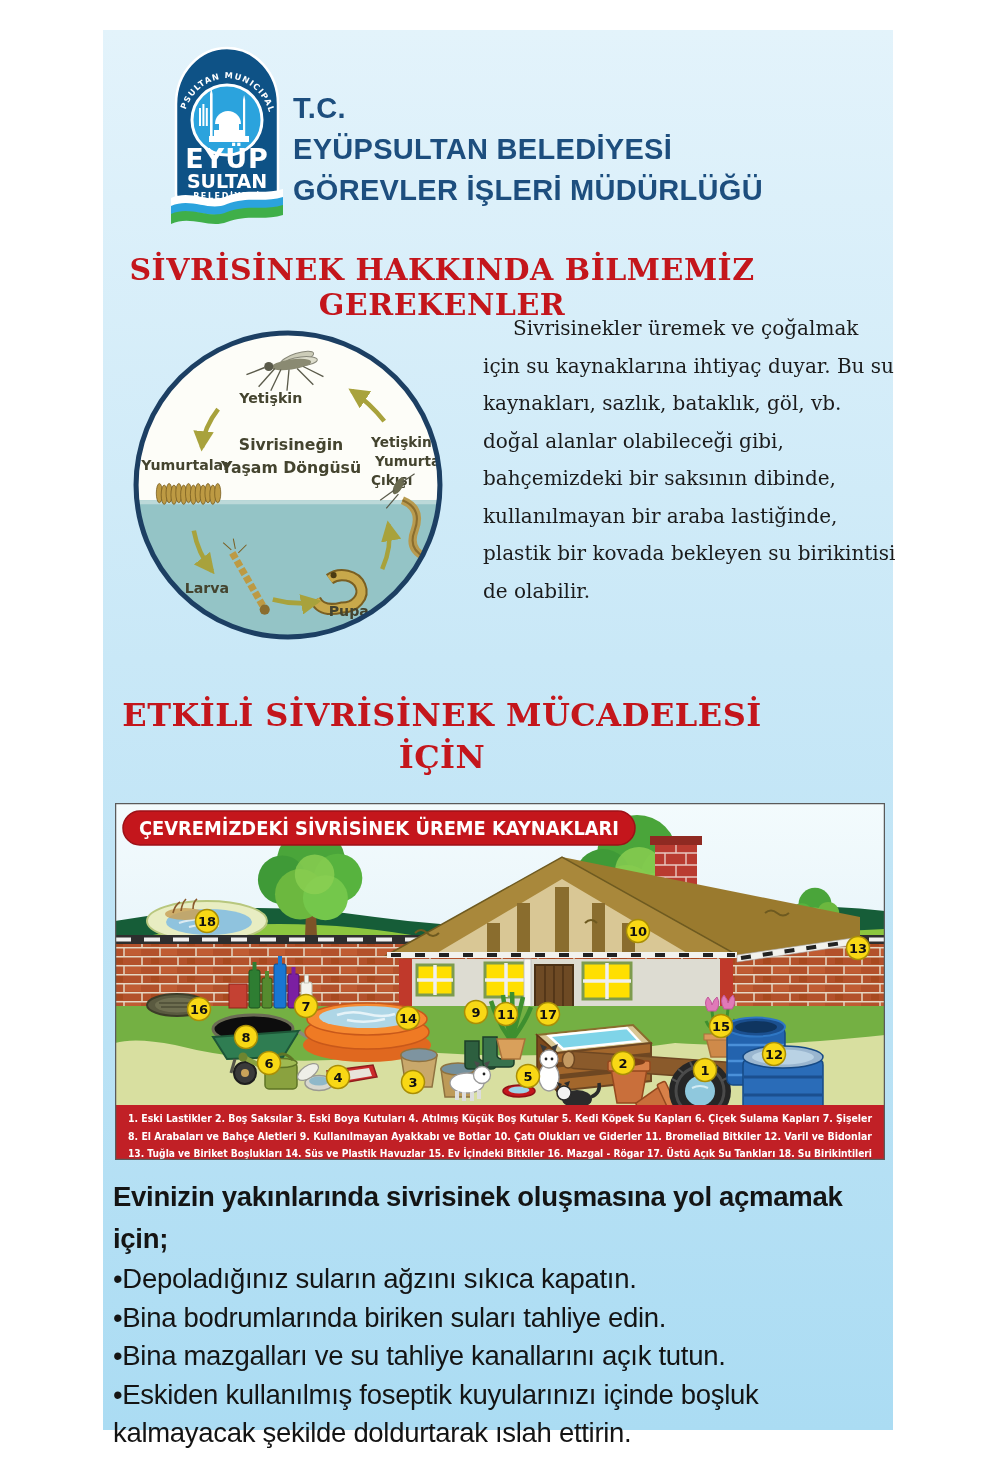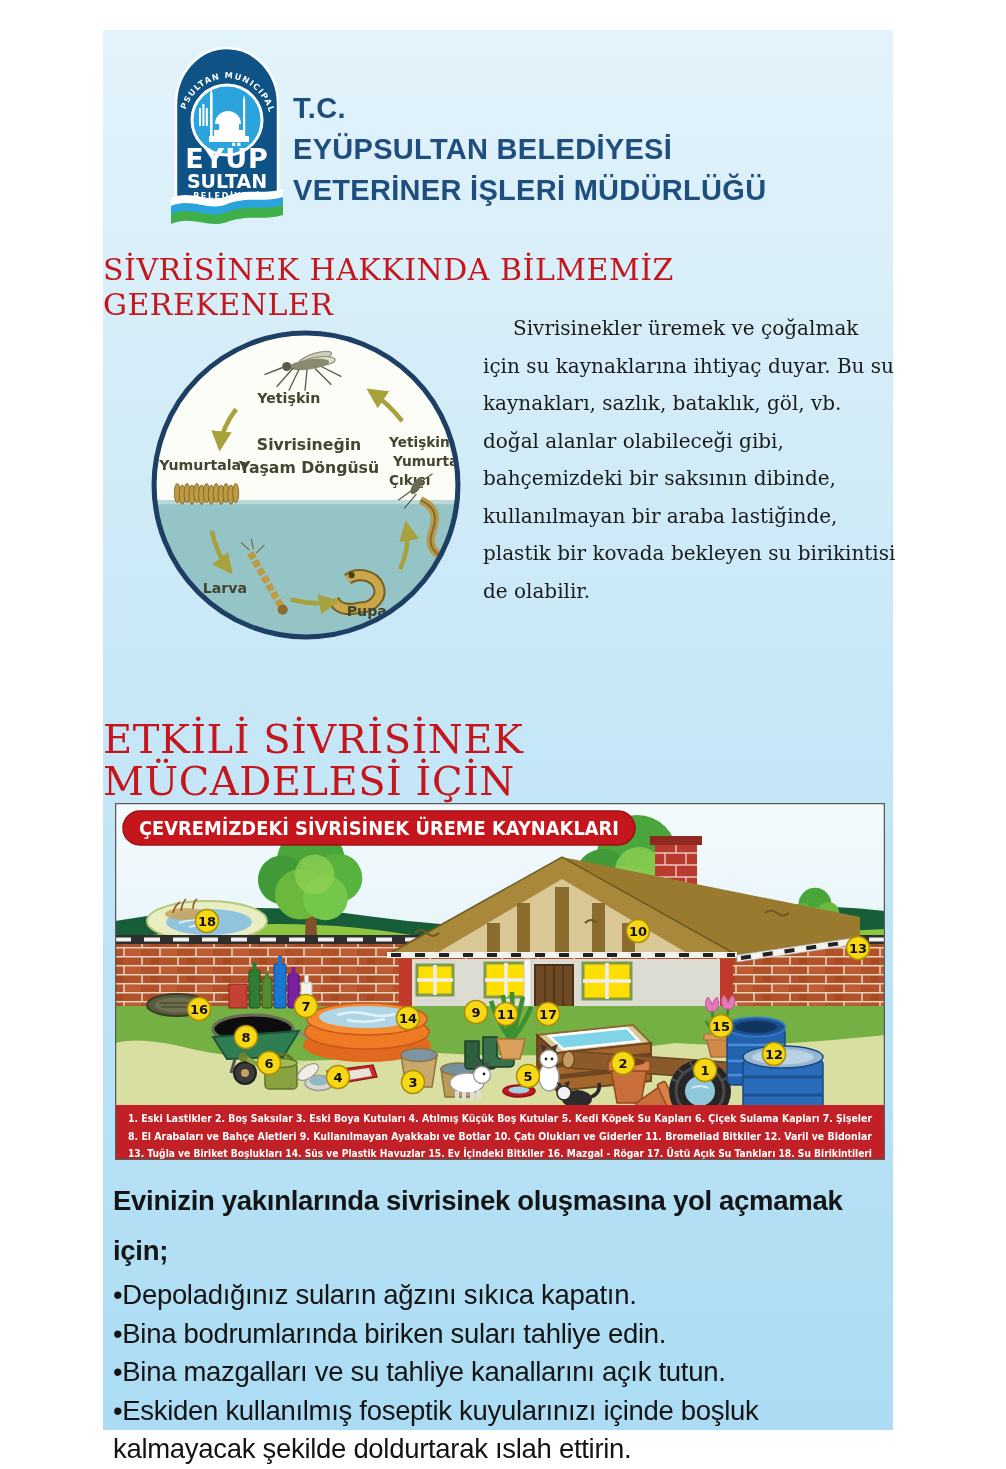--- a/index.html
+++ b/index.html
@@ -15,35 +15,35 @@
   .panel{
     position:absolute;left:103px;top:30px;width:790px;height:1400px;
     background:linear-gradient(180deg,#e3f3fb 0%,#c9e8f7 45%,#abdcf3 100%);
   }
   .logo{position:absolute;left:66px;top:12px;width:116px;height:196px;}
   .org-title{
     position:absolute;left:190px;top:58px;width:580px;text-align:left;
     color:var(--navy);font-weight:bold;font-size:29px;line-height:41px;letter-spacing:.3px;
   }
   .sec-title{
-    position:absolute;left:0;width:678px;text-align:left;
-    font-family:"DejaVu Serif",serif;font-weight:normal;color:var(--accent-red);
+    position:absolute;left:0;width:678px;text-align:center;
+    font-family:"DejaVu Serif",serif;font-weight:bold;color:var(--accent-red);
   }
   .title-1{top:222px;font-size:30px;letter-spacing:.5px;}
-  .title-2{top:688px;font-size:40px;line-height:42px;letter-spacing:.5px;}
-  .lifecycle{position:absolute;left:46px;top:298px;width:314px;height:314px;}
+  .title-2{top:664px;font-size:32px;line-height:42px;letter-spacing:.5px;}
+  .lifecycle{position:absolute;left:28px;top:298px;width:314px;height:314px;}
   .paragraph{
     position:absolute;left:380px;top:280px;width:414px;
     font-family:"DejaVu Serif",serif;font-size:20px;line-height:37.5px;color:#1b1b1b;
     text-indent:30px;
   }
   .illustration{position:absolute;left:12px;top:773px;width:770px;height:357px;}
   .illustration svg{display:block;}
   .tips{position:absolute;left:10px;top:1146px;width:782px;color:#141414;}
-  .tips .heading{font-weight:bold;font-size:27.5px;line-height:50px;letter-spacing:-.3px;}
+  .tips .heading{font-weight:bold;font-size:27.5px;line-height:42px;letter-spacing:-.3px;}
   .tips .tip{font-size:27.5px;line-height:38.5px;letter-spacing:-.3px;}
   svg text{font-family:"DejaVu Sans",sans-serif;}
   .legend-text{font-weight:bold;fill:#ffffff;}
 </style>
 </head>
 <body>
 
 <div class="panel">
 
   <div class="logo">
@@ -79,21 +79,21 @@
         <path d="M2,156 C22,147 40,162 58,154 C78,146 96,153 114,147 L114,156 C96,162 78,155 58,163 C40,170 22,156 2,165 Z" fill="#ffffff"></path>
         <path d="M2,164 C22,155 40,170 58,162 C78,154 96,161 114,155 L114,164 C96,170 78,163 58,171 C40,178 22,164 2,173 Z" fill="#2ba3dd"></path>
         <path d="M2,172 C22,163 40,178 58,170 C78,162 96,169 114,163 L114,173 C96,179 78,172 58,180 C40,187 22,173 2,182 Z" fill="#3faf49"></path>
       </g>
     </svg>
   </div>
 
   <div class="org-title">
     <div>T.C.</div>
     <div>EYÜPSULTAN BELEDİYESİ</div>
-    <div>VETERİNER İŞLERİ MÜDÜRLÜĞÜ</div>
+    <div>GÖREVLER İŞLERİ MÜDÜRLÜĞÜ</div>
   </div>
 
   <div class="sec-title title-1">SİVRİSİNEK HAKKINDA BİLMEMİZ GEREKENLER</div>
 
   <div class="lifecycle">
     <svg width="314" height="314" viewBox="0 0 310 310">
       <defs>
         <clipPath id="circ">
             <circle cx="155" cy="155" r="150"></circle>
           </clipPath>

